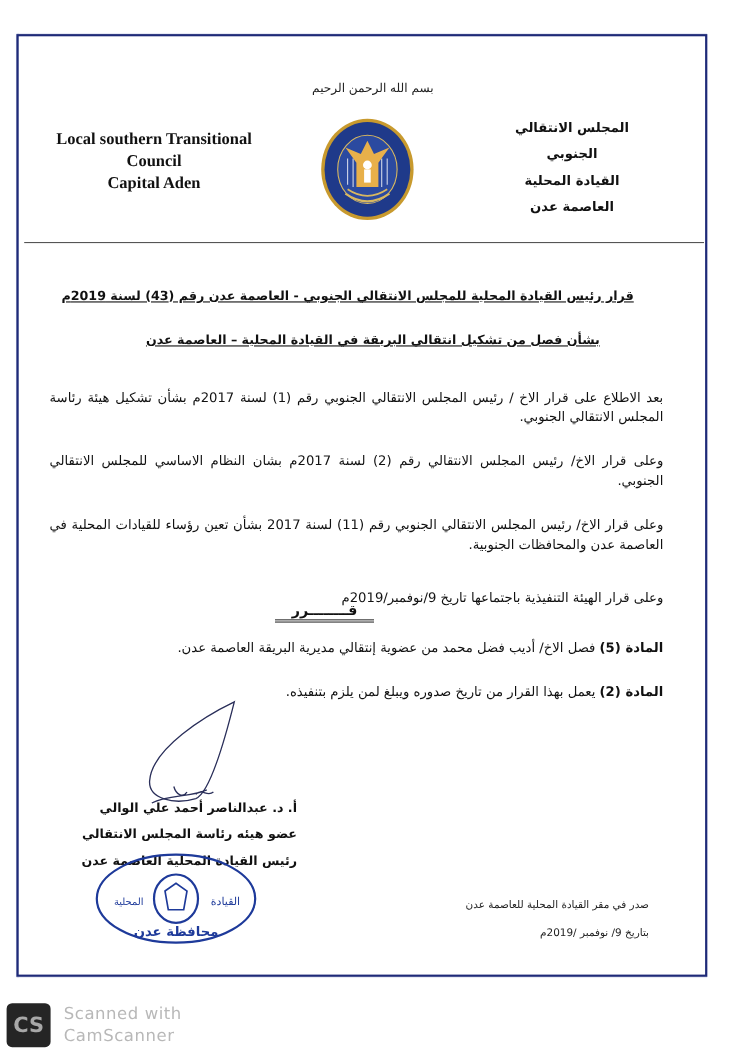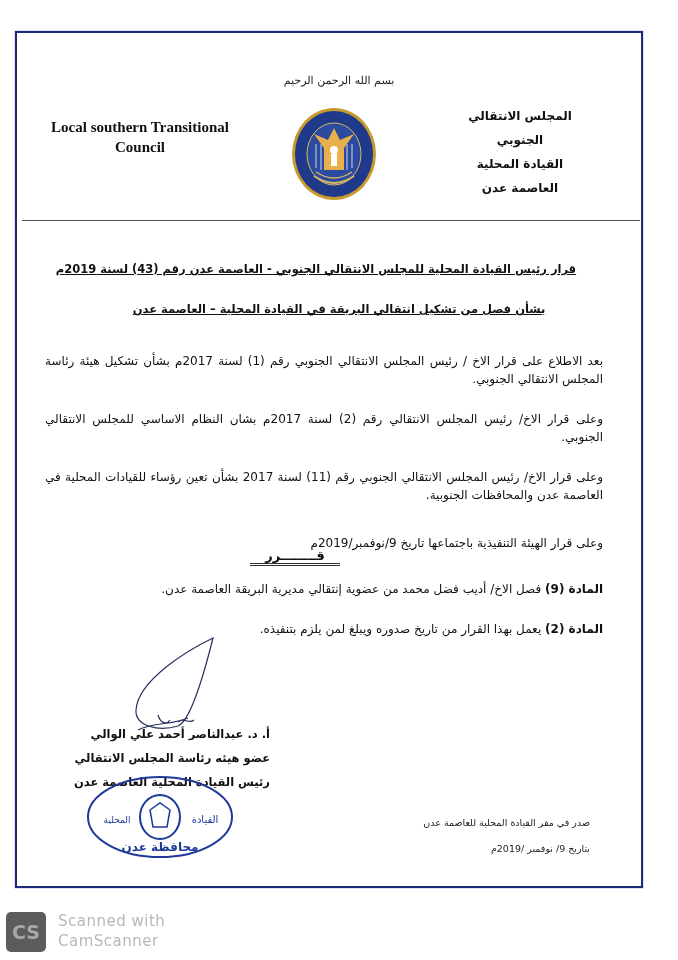--- a/index.html
+++ b/index.html
@@ -52,38 +52,39 @@
     font-weight: bold; font-size: 11.5px; line-height: 24px; color: #111;
   }
   .signature { position: absolute; left: 118px; top: 630px; width: 120px; height: 110px; }
   .stamp { position: absolute; left: 85px; top: 775px; width: 150px; height: 85px; }
   .issued {
     position: absolute; left: 400px; top: 810px; width: 190px; direction: rtl; text-align: right;
     font-size: 9.5px; line-height: 26px; color: #222;
   }
   .cs-badge {
     position: absolute; left: 6px; top: 912px; width: 40px; height: 40px;
-    background: #404040; border-radius: 5px; opacity: 0.85;
+    background: #000000; border-radius: 5px; opacity: 0.85;
     font-family: "DejaVu Sans", sans-serif; font-weight: bold; font-size: 19px; color: #9a9a9a;
     display: flex; align-items: center; justify-content: center;
   }
   .cs-text {
     position: absolute; left: 58px; top: 911px; font-family: "DejaVu Sans", sans-serif;
     font-size: 15px; line-height: 20px; color: #b8b8b8; letter-spacing: 0.5px;
   }
 </style>
 </head>
 <body>
 
 <div class="frame"></div>
 
 <div class="basmala">بسم الله الرحمن الرحيم</div>
 
 <div class="hdr-en">
   <div>Local southern Transitional Council</div>
+  <div>Capital Aden</div>
 </div>
 
 <svg class="logo" viewBox="0 0 88 96">
   <ellipse cx="44" cy="48" rx="42" ry="46" fill="#c89a2e"></ellipse>
   <ellipse cx="44" cy="48" rx="39" ry="43" fill="#1f3a8a"></ellipse>
   <ellipse cx="44" cy="48" rx="27" ry="31" fill="#2b4aa0" stroke="#d8b860" stroke-width="1"></ellipse>
   <g stroke="#cfd6e8" stroke-width="1">
     <line x1="26" y1="38" x2="26" y2="62"></line>
       <line x1="31" y1="38" x2="31" y2="64"></line>
     <line x1="57" y1="38" x2="57" y2="64"></line>
@@ -108,21 +109,21 @@
 <div class="title2">بشأن فصل من تشكيل انتقالي البريقة في القيادة المحلية – العاصمة عدن</div>
 
 <div class="para" style="top:352px;">بعد الاطلاع على قرار الاخ / رئيس المجلس الانتقالي الجنوبي رقم (1) لسنة 2017م بشأن تشكيل هيئة رئاسة المجلس الانتقالي الجنوبي.</div>
 <div class="para" style="top:410px;">وعلى قرار الاخ/ رئيس المجلس الانتقالي رقم (2) لسنة 2017م بشان النظام الاساسي للمجلس الانتقالي الجنوبي.</div>
 <div class="para" style="top:468px;">وعلى قرار الاخ/ رئيس المجلس الانتقالي الجنوبي رقم (11) لسنة 2017 بشأن تعين رؤساء للقيادات المحلية في العاصمة عدن والمحافظات الجنوبية.</div>
 <div class="para" style="top:508px;margin-top:26px;">وعلى قرار الهيئة التنفيذية باجتماعها تاريخ 9/نوفمبر/2019م</div>
 
 <div class="qarar">قــــــــرر</div>
 
 <div class="article" style="top:582px;">
-  <span class="lbl">المادة (9)</span><span> فصل الاخ/ أديب فضل محمد من عضوية إنتقالي مديرية البريقة العاصمة عدن.</span>
+  <span class="lbl">المادة (5)</span><span> فصل الاخ/ أديب فضل محمد من عضوية إنتقالي مديرية البريقة العاصمة عدن.</span>
 </div>
 <div class="article" style="top:622px;">
   <span class="lbl">المادة (2)</span><span> يعمل بهذا القرار من تاريخ صدوره ويبلغ لمن يلزم بتنفيذه.</span>
 </div>
 
 <svg class="signature" viewBox="0 0 120 110">
   <path d="M95 8 C70 20 20 50 18 80 C17 96 40 102 60 96 C70 92 82 60 95 8 Z" stroke="#2a2f5a" stroke-width="1.2" fill="none"></path>
   <path d="M20 100 C35 92 55 95 70 88 M40 85 C42 92 48 96 52 90 M60 92 C66 86 70 95 76 90" stroke="#2a2f5a" stroke-width="1.2" fill="none"></path>
 </svg>
 

